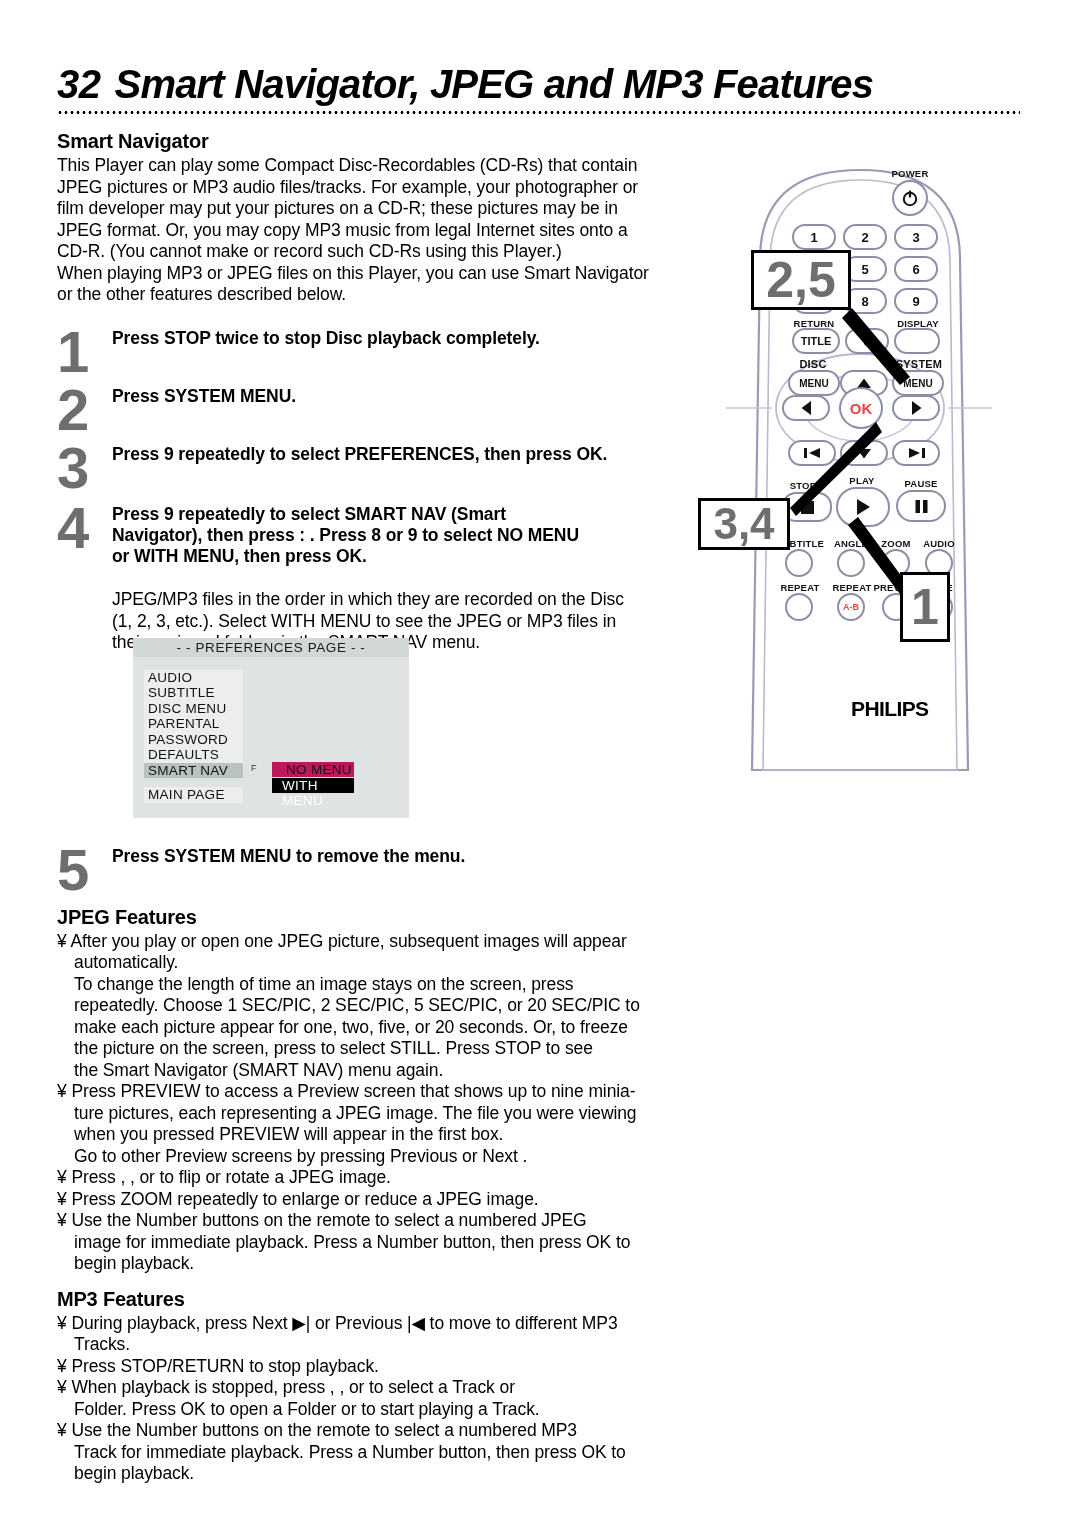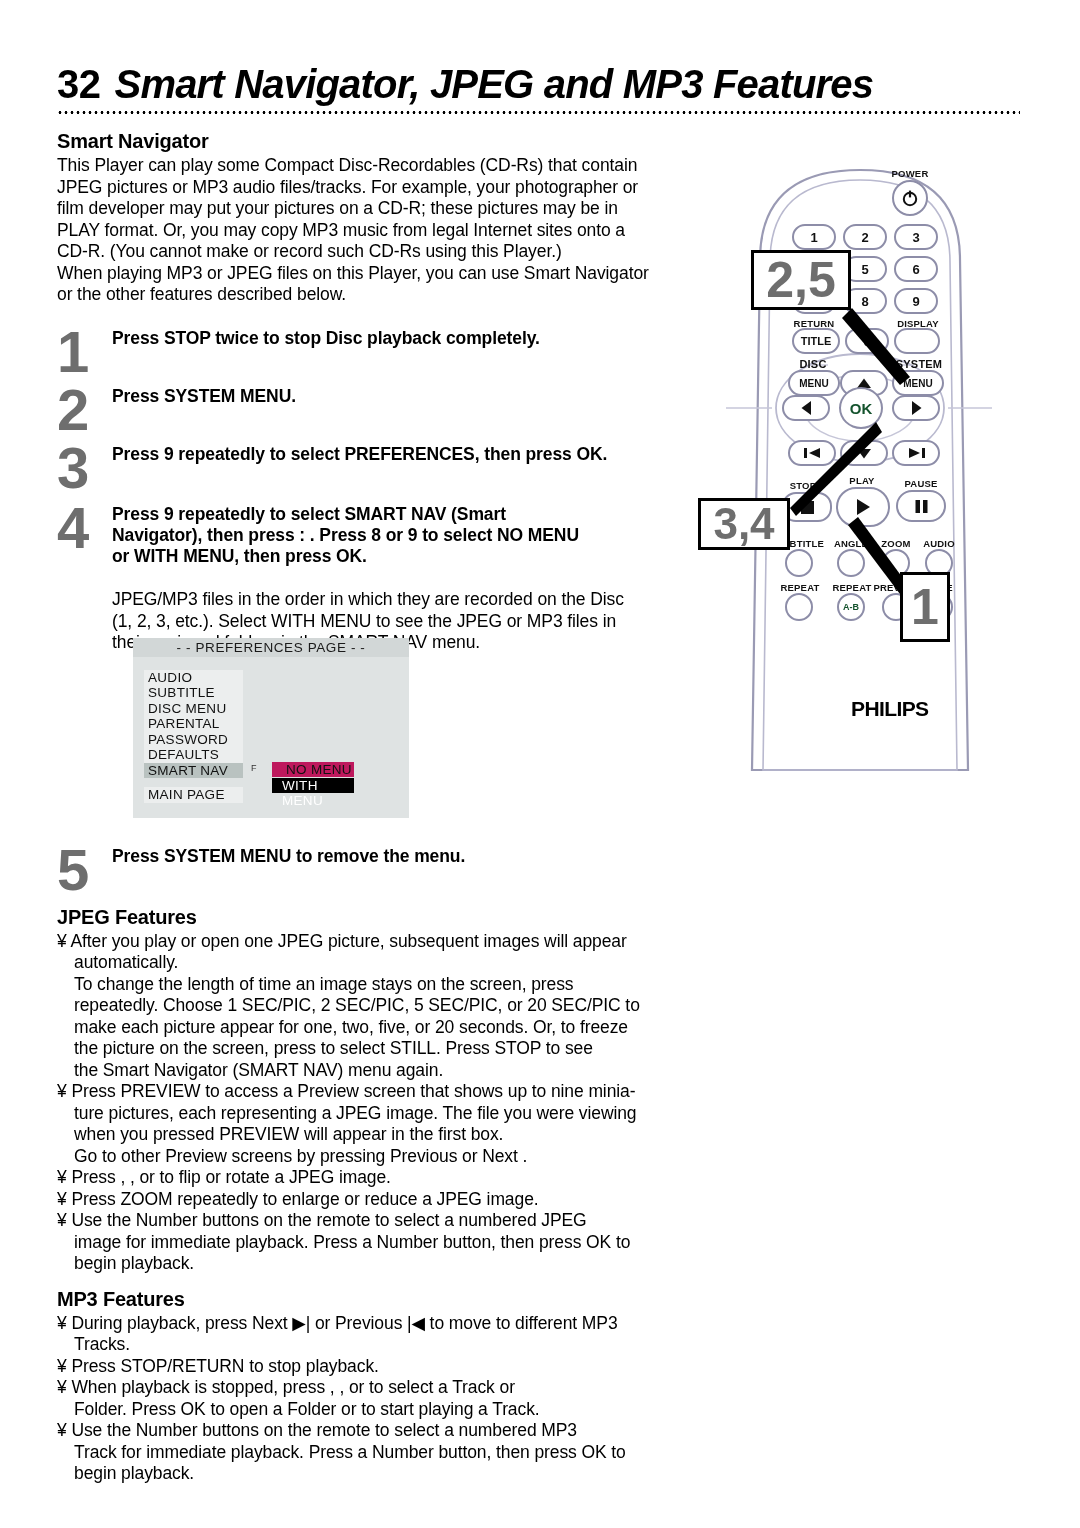--- a/index.html
+++ b/index.html
@@ -13,21 +13,21 @@
     overflow:hidden;
   }
   .page { position:absolute; inset:0; }
 
   
   .page-header {
     position:absolute; left:57px; top:52px; width:960px; height:52px;
     display:flex; align-items:flex-end; gap:14px;
   }
   .page-num {
-    font-size:40px; font-weight:bold; 
+    font-size:40px; font-weight:bold; font-style:italic;
     letter-spacing:-0.5px; line-height:1;margin-top:31px;
   }
   .page-title {
     font-size:40px; font-weight:bold; font-style:italic;
     letter-spacing:-0.8px; line-height:1;
   }
   .dotted-rule {
     position:absolute; left:57px; top:110px; width:963px; height:5px;
     background-image:radial-gradient(circle, #000 1.3px, rgba(0,0,0,0) 1.6px);
     background-size:6px 5px;
@@ -105,21 +105,21 @@
     font-family:"Liberation Sans", sans-serif;
   }
   .rc-btn {
     position:absolute; border:2px solid #8d8da8; border-radius:14px;
     background:#fff; display:flex; align-items:center; justify-content:center;
     font-size:13px; font-weight:bold; color:#111;
   }
   .rc-round {
     position:absolute; border:2px solid #8d8da8; border-radius:50%;
     background:#fff; display:flex; align-items:center; justify-content:center;
-    font-size:9px; font-weight:bold; color:#14532d;
+    font-size:9px; font-weight:bold; color:#ef4444;
   }
 
   
   .callout {
     position:absolute; background:#fff;
     border:3px solid #000;
     display:flex; align-items:center; justify-content:center;
     color:#6e6e6e; font-weight:bold;
     font-family:"Liberation Sans", sans-serif;
     line-height:1; z-index:6;
@@ -150,21 +150,21 @@
   </div>
   <div class="dotted-rule"></div>
 
   <div class="col-left">
 
     <h2 class="sec">Smart Navigator</h2>
     <p class="body">
       <span>This Player can play some Compact Disc-Recordables (CD-Rs) that contain</span><br>
       <span>JPEG pictures or MP3 audio files/tracks. For example, your photographer or</span><br>
       <span>film developer may put your pictures on a CD-R; these pictures may be in</span><br>
-      <span>PLAY format. Or, you may copy MP3 music from legal Internet sites onto a</span><br>
+      <span>JPEG format. Or, you may copy MP3 music from legal Internet sites onto a</span><br>
       <span>CD-R. (You cannot make or record such CD-Rs using this Player.)</span><br>
       <span>When playing MP3 or JPEG files on this Player, you can use Smart Navigator</span><br>
       <span>or the other features described below.</span>
     </p>
 
     <div class="steps">
 
       <div class="step" style="min-height:58px;">
         <div class="bignum">1</div>
         <div class="step-body">

